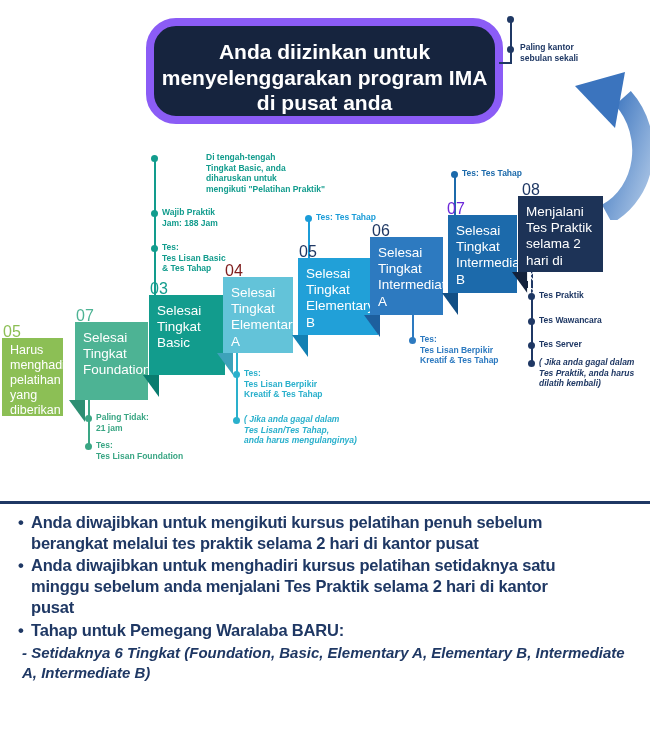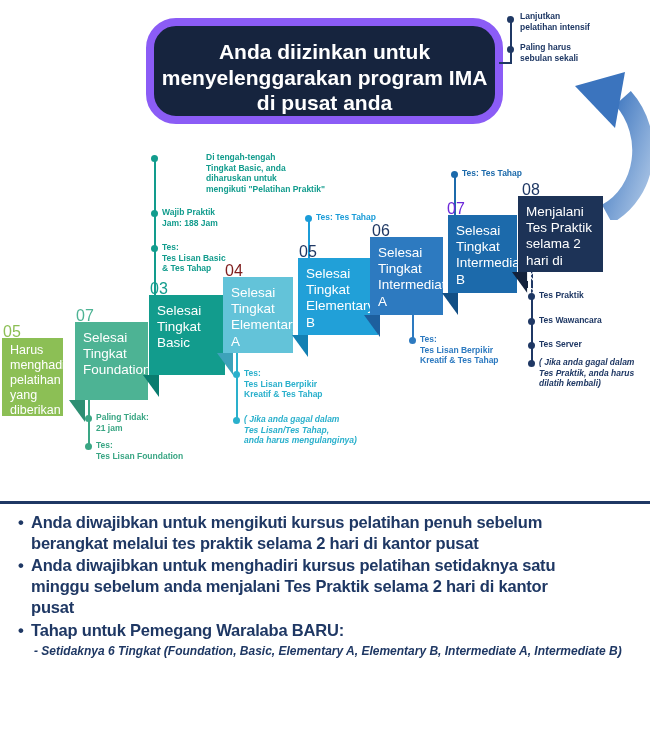--- a/index.html
+++ b/index.html
@@ -39,43 +39,41 @@
   .conn{position:absolute;width:2px;}
   
   #divider{position:absolute;left:0;top:501px;width:650px;height:3px;background:var(--navy,#1f3864);}
   #footer{position:absolute;left:16px;top:512px;width:558px;color:var(--navy,#1f3864);}
   .fbullet{
     position:relative;padding-left:15px;font-size:16.5px;font-weight:bold;
     line-height:1.28;letter-spacing:-0.2px;margin-bottom:1px;
   }
   .fbullet::before{content:"\2022";position:absolute;left:2px;top:0;}
   #footer-sub{
-    margin-top:2px;margin-left:18px;width:610px;
-    font-size:12px;font-weight:bold;font-style:italic;line-height:1.35;
+    margin-top:2px;margin-left:6px;width:610px;
+    font-size:15px;font-weight:bold;font-style:italic;line-height:1.35;
   }
   #curved-arrow{position:absolute;left:545px;top:48px;}
 </style>
 </head>
 <body>
 
 <div id="canvas">
 
   <div id="title-box">
     <div id="title-text">Anda diizinkan untuk
 menyelenggarakan program IMA
 di pusat anda</div>
   </div>
 
   <div class="hline" style="left:499px;top:62px;width:13px;height:2px;"></div>
   <div class="vline" style="left:510px;top:17px;width:2px;height:47px;"></div>
   <div class="dot" style="left:507px;top:16px;background:var(--navy,#1f3864);"></div>
   <div class="dot" style="left:507px;top:46px;background:var(--navy,#1f3864);"></div>
-  <div class="top-note" style="left:520px;top:11px;">Lanjutkan
-pelatihan intensif</div>
-  <div class="top-note" style="left:520px;top:42px;">Paling harus
+  <div class="top-note" style="left:520px;top:42px;">Paling kantor
 sebulan sekali</div>
 
   <svg id="curved-arrow" width="108" height="172" viewBox="0 0 108 172">
     <defs>
       <linearGradient id="arrowg" x1="1" y1="1" x2="0.1" y2="0">
         <stop id="arrow-stop-light" offset="0" stop-color="#a9c4e5"></stop>
         <stop id="arrow-stop-dark" offset="1" stop-color="#3b74be"></stop>
       </linearGradient>
     </defs>
     <path id="arrow-body" d="M 62 166 C 102 144 110 86 78 50" fill="none" stroke="url(#arrowg)" stroke-width="21"></path>

